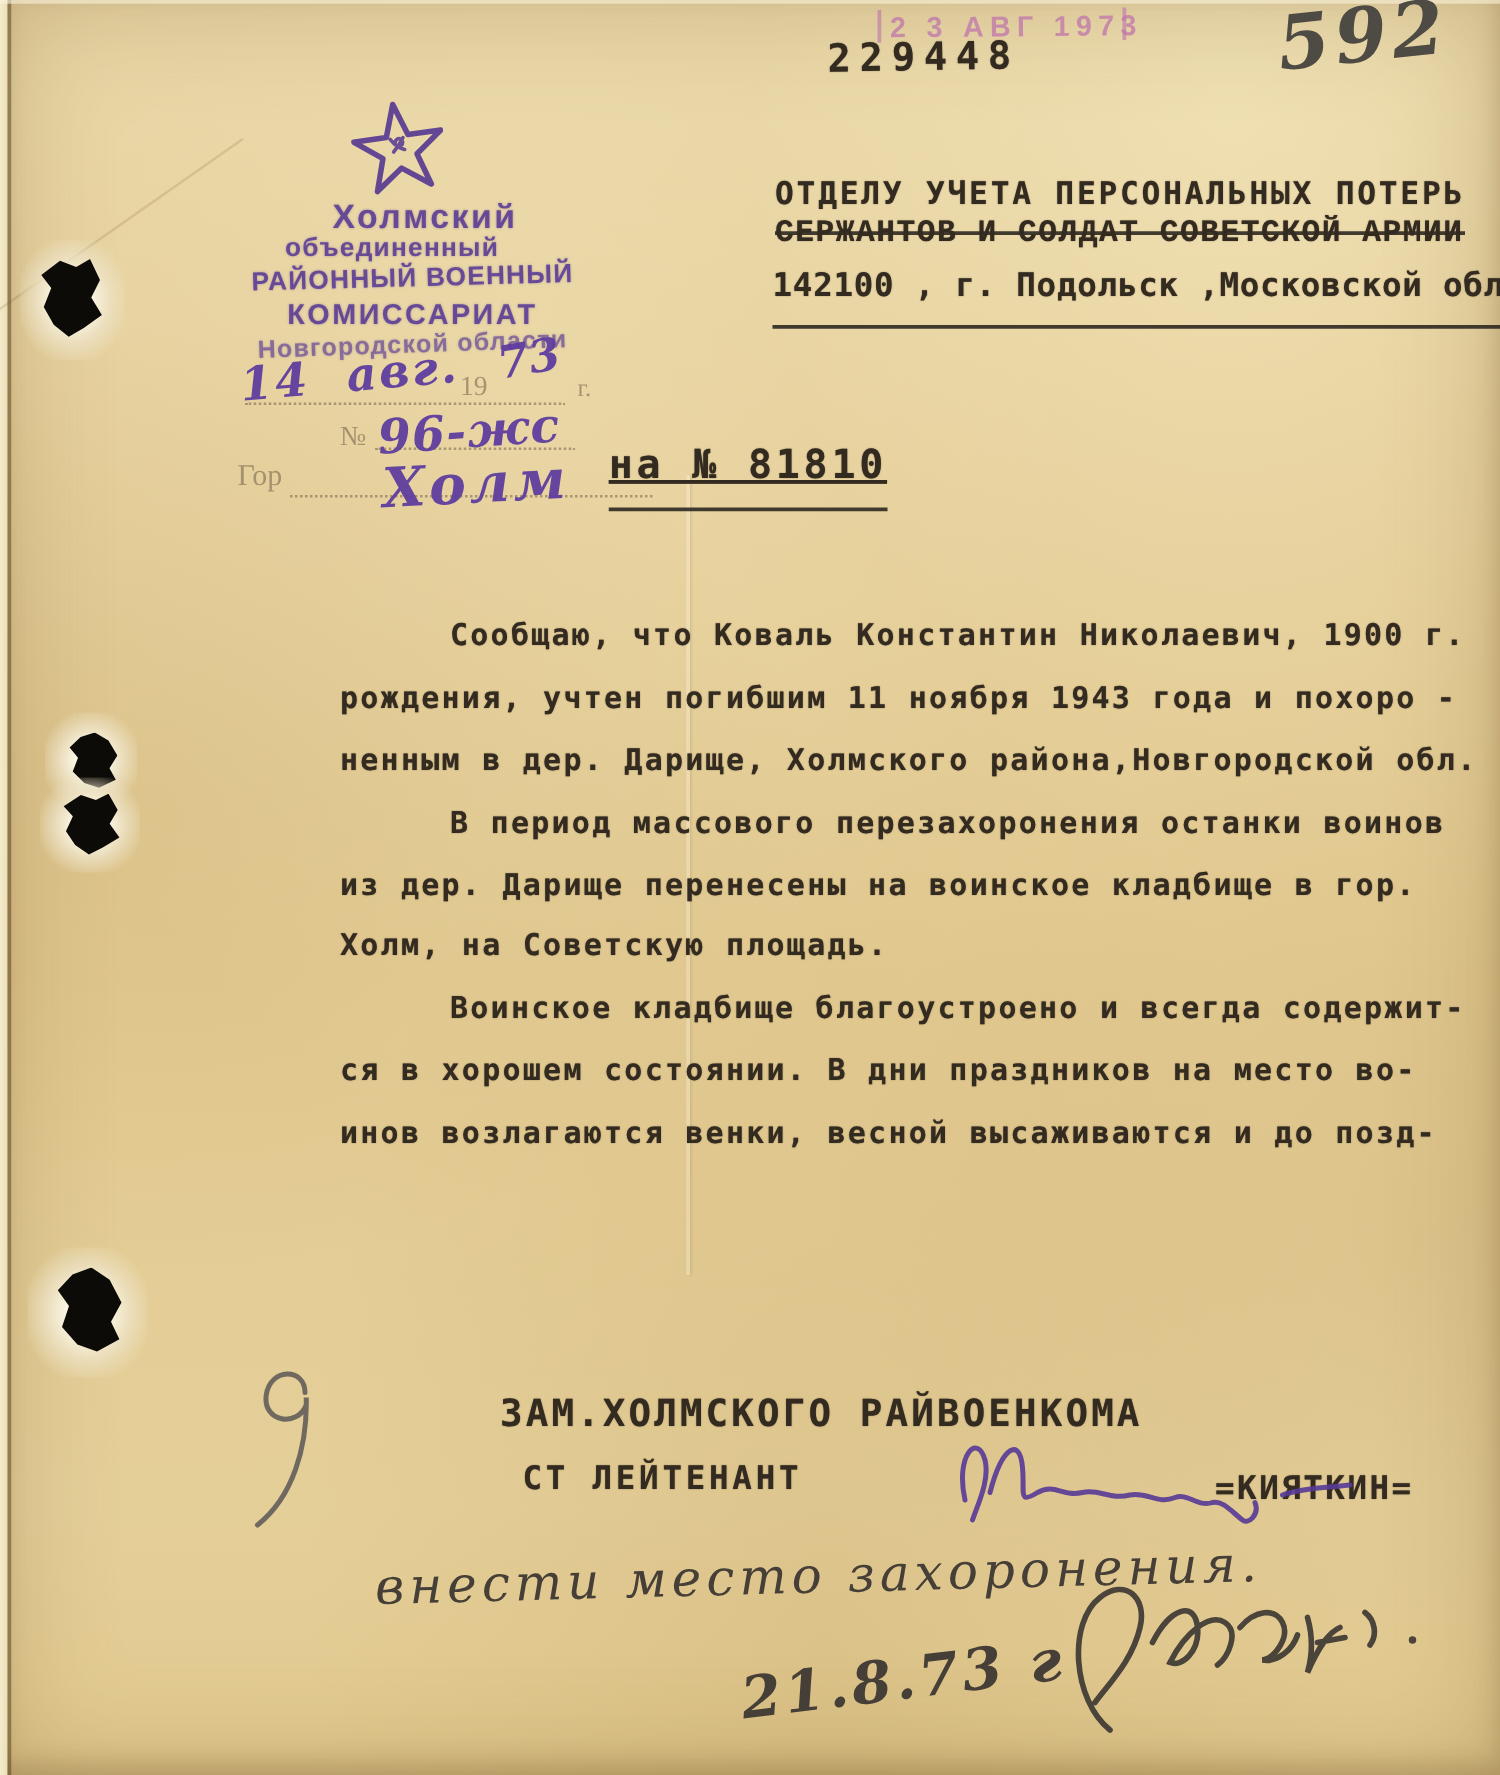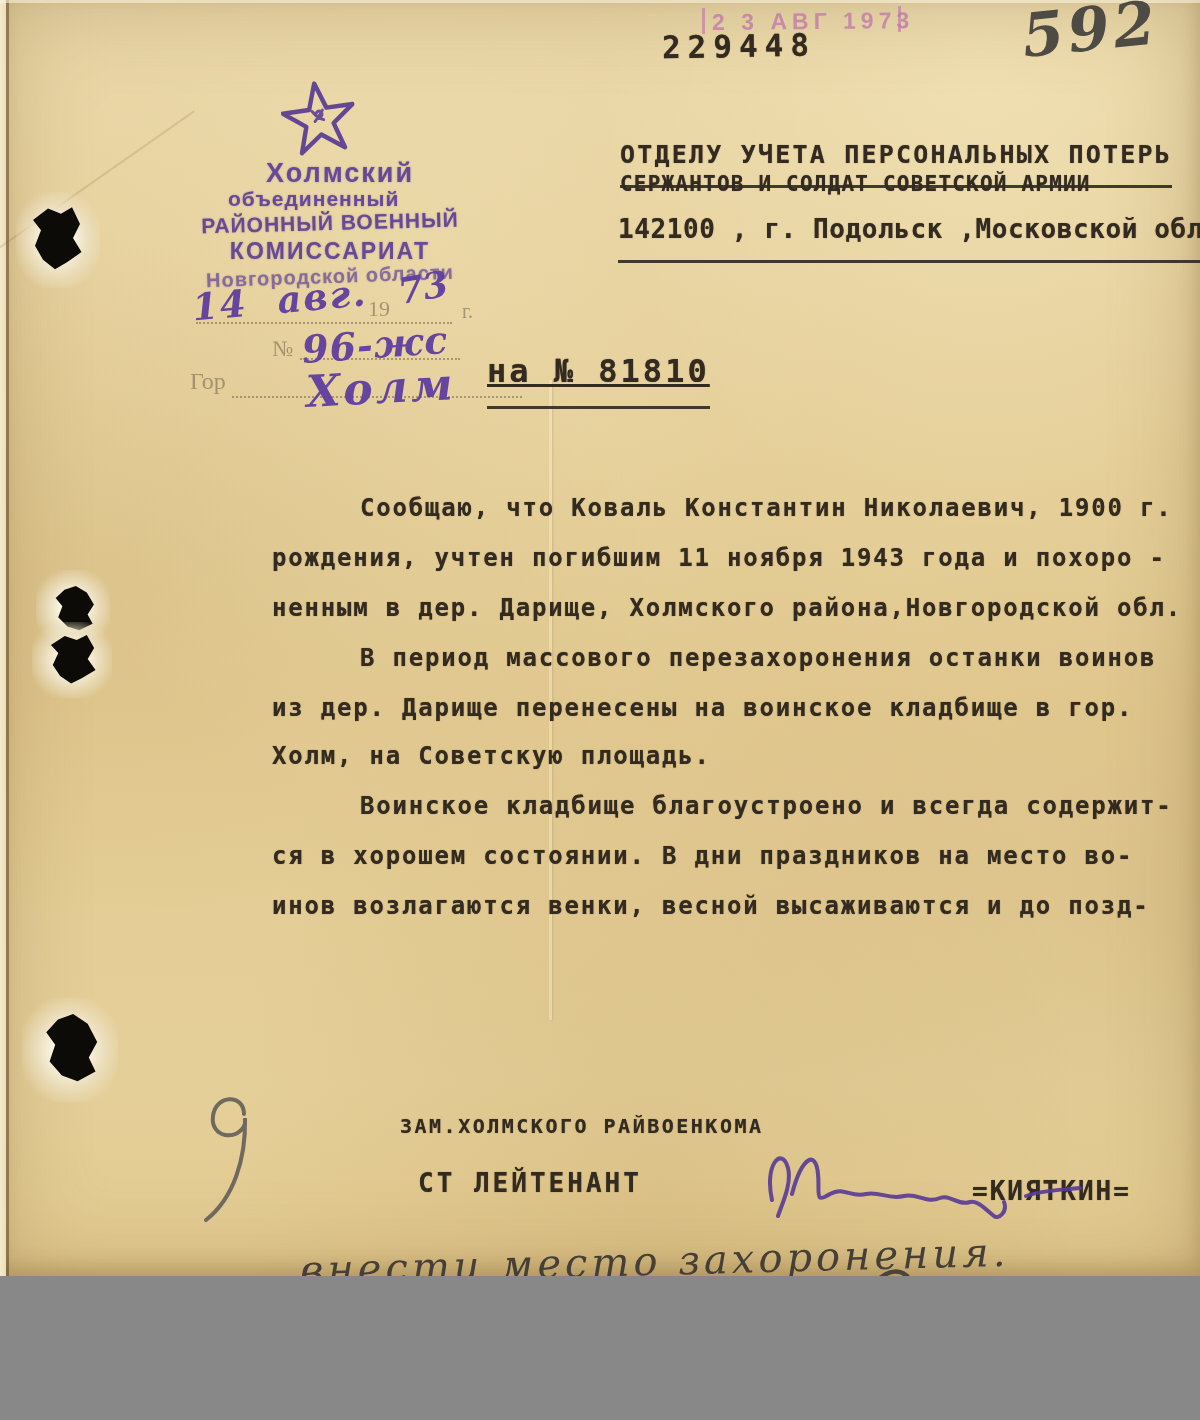--- a/index.html
+++ b/index.html
@@ -1,17 +1,17 @@
 <!DOCTYPE html>
 <html><head>
 <meta charset="utf-8">
 <style>
   html,body{margin:0;padding:0;background:#888;}
   #paper{
-    position:relative;width:1200px;height:1276px;overflow:hidden;
+    position:relative;width:1200px;height:1420px;overflow:hidden;
     font-family:"DejaVu Sans Mono",monospace;
     background:
       radial-gradient(ellipse at 82% 6%, rgba(252,244,205,0.35), transparent 28%),
       radial-gradient(ellipse at 10% 45%, rgba(150,110,50,0.10), transparent 35%),
       radial-gradient(ellipse at 55% 92%, rgba(160,120,55,0.12), transparent 45%),
       radial-gradient(ellipse at 95% 70%, rgba(150,110,50,0.10), transparent 30%),
       radial-gradient(ellipse at 35% 20%, rgba(250,240,200,0.20), transparent 40%),
       linear-gradient(180deg,#e9d6a6 0%,#e6d09c 25%,#e3cb92 55%,#e5cf99 85%,#e2ca8f 100%);
     box-shadow: inset 0 0 90px rgba(120,90,40,0.30), inset 0 -8px 20px rgba(90,60,20,0.25);
   }
@@ -97,21 +97,21 @@
   <div class="abs dotline" style="left:300px;top:358px;width:160px;"></div>
   <div class="abs faint-form" style="left:190px;top:368px;font-size:24px;">Гор</div>
   <div class="abs dotline" style="left:232px;top:396px;width:290px;"></div>
 
   <div class="abs hw-purple" style="left:192px;top:278px;font-size:37px;letter-spacing:2px;transform:rotate(-5deg);">14  авг.</div>
   <div class="abs hw-purple" style="left:398px;top:266px;font-size:36px;transform:rotate(-10deg);">73</div>
   <div class="abs hw-purple" style="left:302px;top:322px;font-size:38px;letter-spacing:1px;transform:rotate(-4deg);">96-жс</div>
   <div class="abs hw-purple" style="left:306px;top:362px;font-size:44px;letter-spacing:3px;transform:rotate(-3deg);">Холм</div>
 
   <div class="abs typed underline" style="left:620px;top:140px;font-size:25px;letter-spacing:2.2px;">ОТДЕЛУ УЧЕТА ПЕРСОНАЛЬНЫХ ПОТЕРЬ</div>
-  <div class="abs typed" style="left:620px;top:172px;font-size:21px;letter-spacing:1.2px;">СЕРЖАНТОВ И СОЛДАТ СОВЕТСКОЙ АРМИИ</div>
+  <div class="abs typed" style="left:620px;top:172px;font-size:25px;letter-spacing:1.2px;font-family:Liberation Mono, monospace;">СЕРЖАНТОВ И СОЛДАТ СОВЕТСКОЙ АРМИИ</div>
   <div class="abs typed underline" style="left:618px;top:214px;font-size:26px;letter-spacing:0.6px;">142100 , г. Подольск ,Московской обл.</div>
 
   <div class="abs typed underline" style="left:487px;top:352px;font-size:32px;letter-spacing:3px;text-decoration:underline;">на № 81810</div>
 
   <div class="abs typed body-line" style="left:360px;top:494px;">Сообщаю, что Коваль Константин Николаевич, 1900 г.</div>
   <div class="abs typed body-line" style="left:272px;top:544px;">рождения, учтен погибшим 11 ноября 1943 года и похоро -</div>
   <div class="abs typed body-line" style="left:272px;top:594px;">ненным в дер. Дарище, Холмского района,Новгородской обл.</div>
 
   <div class="abs typed body-line" style="left:360px;top:644px;">В период массового перезахоронения останки воинов</div>
   <div class="abs typed body-line" style="left:272px;top:694px;">из дер. Дарище перенесены на воинское кладбище в гор.</div>
@@ -120,21 +120,21 @@
   <div class="abs typed body-line" style="left:360px;top:792px;">Воинское кладбище благоустроено и всегда содержит-</div>
   <div class="abs typed body-line" style="left:272px;top:842px;">ся в хорошем состоянии. В дни праздников на место во-</div>
   <div class="abs typed body-line" style="left:272px;top:892px;">инов возлагаются венки, весной высаживаются и до позд-</div>
 
   <div class="abs hw-ink" style="left:198px;top:1086px;font-size:0;">
     <svg width="64" height="140" viewBox="0 0 64 140">
       <path d="M46,28 C46,8 18,8 15,30 C12,52 40,56 47,38 L47,32 C48,72 36,112 8,134" fill="none" stroke="#6f695f" stroke-width="4" stroke-linecap="round"></path>
     </svg>
   </div>
 
-  <div class="abs typed" style="left:400px;top:1114px;font-size:20px;letter-spacing:2.5px;text-align:center;">ЗАМ.ХОЛМСКОГО РАЙВОЕНКОМА</div>
+  <div class="abs typed" style="left:400px;top:1114px;font-size:30px;letter-spacing:2.5px;text-align:center;">ЗАМ.ХОЛМСКОГО РАЙВОЕНКОМА</div>
   <div class="abs typed" style="left:418px;top:1168px;font-size:26px;letter-spacing:3px;">СТ ЛЕЙТЕНАНТ</div>
   <div class="abs typed" style="left:972px;top:1176px;font-size:26px;letter-spacing:2px;">=КИЯТКИН=</div>
 
   <div class="abs" style="left:758px;top:1138px;">
     <svg width="360" height="90" viewBox="0 0 360 90">
       <path d="M14,62 C6,26 24,8 30,30 C34,46 24,66 20,78 M34,56 C44,18 58,12 60,36 C62,56 56,66 72,56 C86,48 92,60 108,56 C122,53 130,62 146,58 C160,55 168,66 182,60 C192,56 200,68 212,64 C220,62 228,72 236,78 C240,82 250,74 246,64 M268,58 C284,52 306,52 322,50" fill="none" stroke="rgba(88,58,150,0.9)" stroke-width="4" stroke-linecap="round"></path>
     </svg>
   </div>
 
   <div class="abs hw-ink" style="left:300px;top:1238px;font-size:40px;letter-spacing:4px;transform:rotate(-1.5deg);">внести место захоронения.</div>

